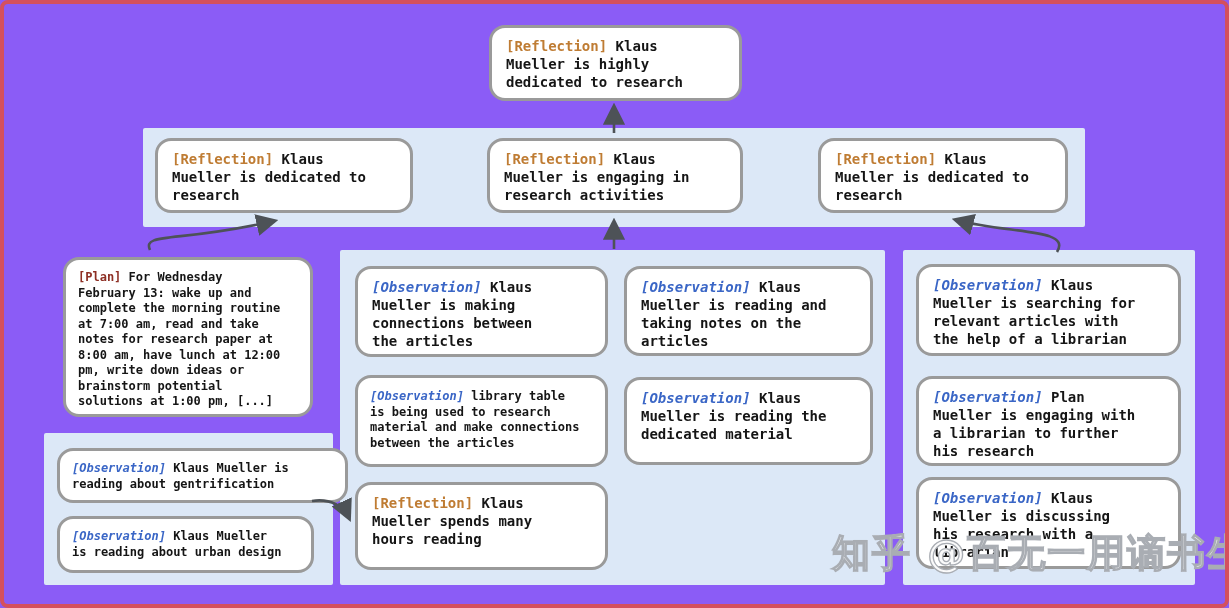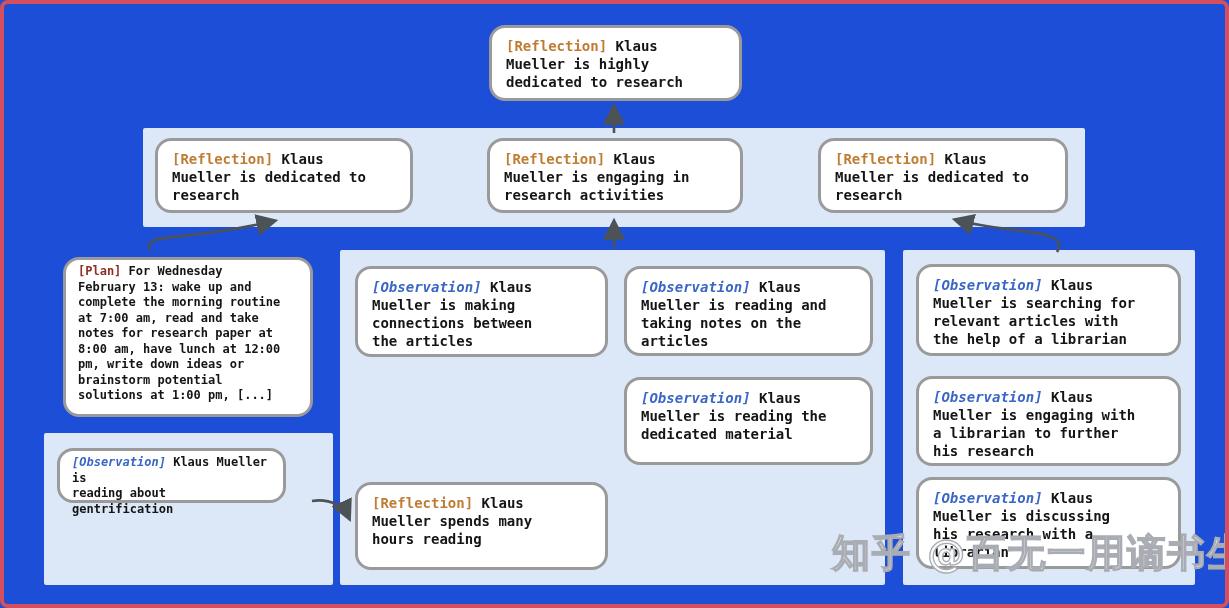--- a/index.html
+++ b/index.html
@@ -1,34 +1,34 @@
 <!DOCTYPE html>
 <html style="--frame-border: #d4505e; --panel-blue: #dce8f7; --node-border: #9a9a9a; --arrow: #4d5257; --tag-reflection: #bf7c33; --tag-plan: #8e2f24; --tag-observation: #3a66c6;"><head>
 <meta charset="utf-8">
 <style>
   html,body{margin:0;padding:0;background:#fff;}
   #canvas{
-    position:relative;width:1229px;height:608px;background:#1d4ed8;
+    position:relative;width:1229px;height:608px;background:#8b5cf6;
     overflow:hidden;font-family:"DejaVu Sans Mono","Liberation Mono",monospace;
   }
   .frame{
     position:absolute;inset:0;border:4px solid var(--frame-border,#d4505e);
     border-radius:8px;pointer-events:none;z-index:50;
   }
   .panel{
     position:absolute;background:var(--panel-blue,#dce8f7);border-radius:2px;z-index:1;
   }
   .node{
     position:absolute;box-sizing:border-box;background:#ffffff;
     border:3px solid var(--node-border,#9a9a9a);border-radius:16px;
     padding:9px 14px;z-index:3;
     font-weight:bold;font-size:14px;line-height:18px;color:#151515;
   }
   .node .body{white-space:pre-line;}
-  .node.small{font-size:12px;line-height:15.5px;padding:4px 12px;border-width:3px;}
+  .node.small{font-size:12px;line-height:15.5px;padding:10px 12px;border-width:3px;}
   .node.xsmall{font-size:12px;line-height:15.5px;padding:11px 12px;}
   .tag-reflection{color:var(--tag-reflection,#bf7c33);}
   .tag-plan{color:var(--tag-plan,#8e2f24);}
   .tag-observation{color:var(--tag-observation,#3a66c6);font-style:italic;}
   #arrows{position:absolute;left:0;top:0;z-index:5;pointer-events:none;}
   .arrow{stroke:var(--arrow,#4d5257);fill:none;stroke-width:2.6;}
   .arrowhead{fill:var(--arrow,#4d5257);}
   .watermark{
     position:absolute;left:832px;top:528px;z-index:40;
     font-family:"DejaVu Sans","Liberation Sans",sans-serif;
@@ -68,50 +68,56 @@
   <div class="node small" style="left:63px;top:257px;width:250px;height:160px"><span class="tag-plan">[Plan]</span> <span class="body">For Wednesday
 February 13: wake up and
 complete the morning routine
 at 7:00 am, read and take
 notes for research paper at
 8:00 am, have lunch at 12:00
 pm, write down ideas or
 brainstorm potential
 solutions at 1:00 pm, [...]</span></div>
 
-  <div class="node small" style="left:57px;top:448px;width:229px;height:55px"><span class="tag-observation">[Observation]</span> <span class="body">Klaus Mueller is
+  <div class="node small" style="left:57px;top:448px;width:291px;height:55px"><span class="tag-observation">[Observation]</span> <span class="body">Klaus Mueller is
 reading about gentrification</span></div>
 
+  <div class="node small" style="left:57px;top:516px;width:257px;height:57px"><span class="tag-observation">[Observation]</span> <span class="body">Klaus Mueller
+is reading about urban design</span></div>
 
   <div class="node" style="left:355px;top:266px;width:253px;height:91px"><span class="tag-observation">[Observation]</span> <span class="body">Klaus
 Mueller is making
 connections between
 the articles</span></div>
 
+  <div class="node xsmall" style="left:355px;top:375px;width:253px;height:92px"><span class="tag-observation">[Observation]</span> <span class="body">library table
+is being used to research
+material and make connections
+between the articles</span></div>
 
   <div class="node" style="left:355px;top:482px;width:253px;height:88px"><span class="tag-reflection">[Reflection]</span> <span class="body">Klaus
 Mueller spends many
 hours reading</span></div>
 
   <div class="node" style="left:624px;top:266px;width:249px;height:90px"><span class="tag-observation">[Observation]</span> <span class="body">Klaus
 Mueller is reading and
 taking notes on the
 articles</span></div>
 
   <div class="node" style="left:624px;top:377px;width:249px;height:88px"><span class="tag-observation">[Observation]</span> <span class="body">Klaus
 Mueller is reading the
 dedicated material</span></div>
 
 
   <div class="node" style="left:916px;top:264px;width:265px;height:92px"><span class="tag-observation">[Observation]</span> <span class="body">Klaus
 Mueller is searching for
 relevant articles with
 the help of a librarian</span></div>
 
-  <div class="node" style="left:916px;top:376px;width:265px;height:90px"><span class="tag-observation">[Observation]</span> <span class="body">Klaus
+  <div class="node" style="left:916px;top:376px;width:265px;height:90px"><span class="tag-observation">[Observation]</span> <span class="body">Plan
 Mueller is engaging with
 a librarian to further
 his research</span></div>
 
   <div class="node" style="left:916px;top:477px;width:265px;height:92px"><span class="tag-observation">[Observation]</span> <span class="body">Klaus
 Mueller is discussing
 his research with a
 librarian</span></div>
 
   <svg id="arrows" width="1229" height="608" viewBox="0 0 1229 608">

